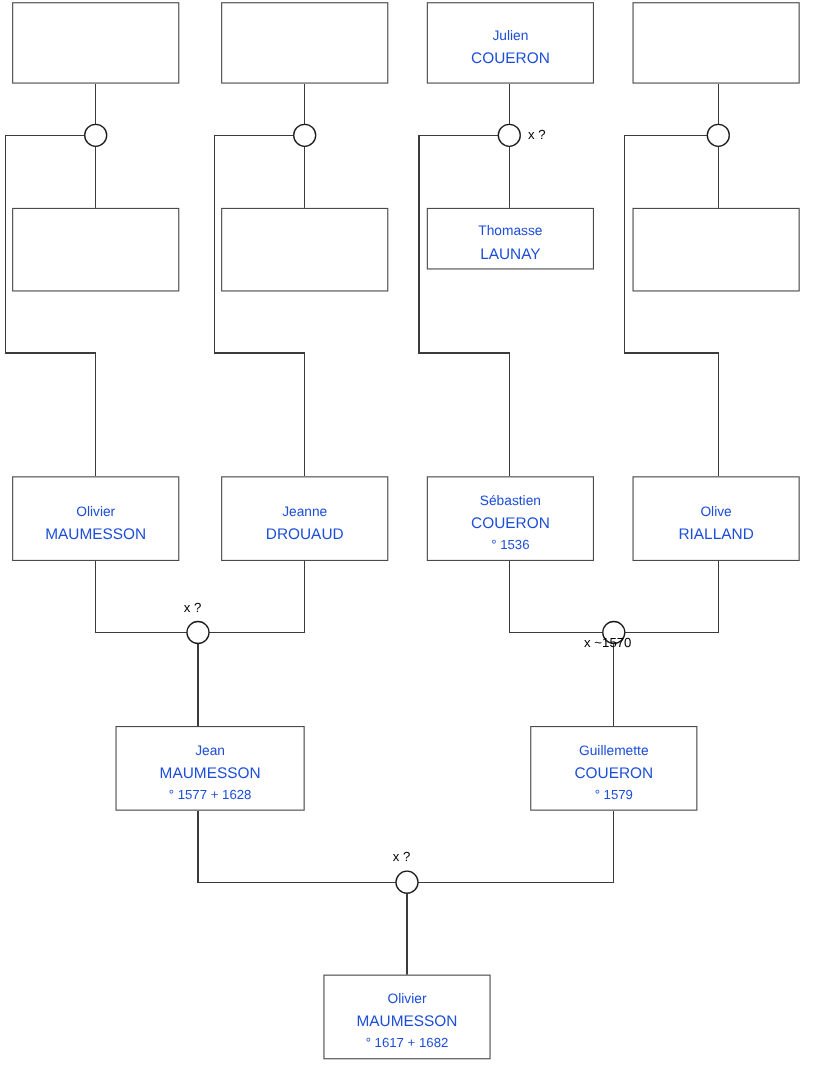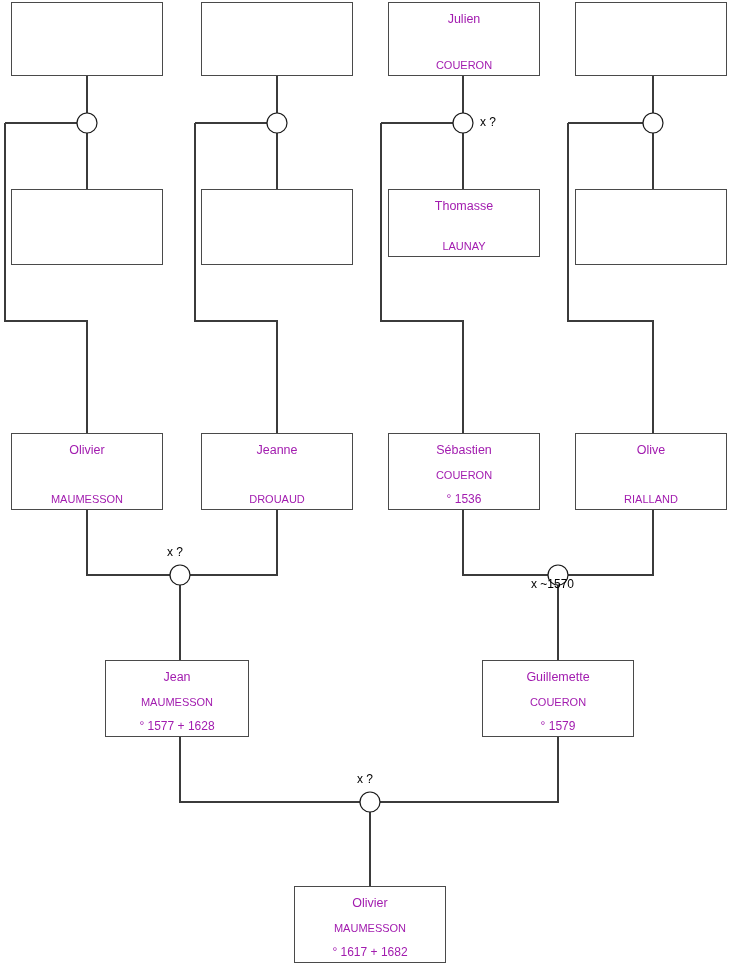--- a/index.html
+++ b/index.html
@@ -38,29 +38,29 @@
     shape-rendering: auto;
   }
   .person {
     position: absolute;
     box-sizing: border-box;
     border: 1px solid #4a4a4a;
     background: #ffffff;
     display: flex;
     flex-direction: column;
     align-items: center;
-    justify-content: space-between;
+    justify-content: center;
     padding-top: 6px;
     font-size: 12.5px;
     line-height: 20px;
-    color: #a21caf;
+    color: #1d4ed8;
     white-space: nowrap;
   }
   .person .given { font-size: 12.5px; }
-  .person .surname { font-size: 11px; }
+  .person .surname { font-size: 14px; }
   .person .dates { font-size: 12px; }
   .person .blank { visibility: hidden; }
   .union-label {
     position: absolute;
     font-size: 12px;
     color: #000000;
     white-space: nowrap;
   }
 </style>
 </head>
@@ -134,21 +134,21 @@
   <div class="person" style="left:11px; top:189px; width:152px; height:76px;">
     <span class="given blank"></span>
     <span class="surname blank"></span>
   </div>
 
   <div class="person" style="left:201px; top:189px; width:152px; height:76px;">
     <span class="given blank"></span>
     <span class="surname blank"></span>
   </div>
 
-  <div class="person" style="left:388px; top:189px; width:152px; height:68px;">
+  <div class="person" style="left:388px; top:189px; width:152px; height:56px;">
     <span class="given">Thomasse</span>
     <span class="surname">LAUNAY</span>
   </div>
 
   <div class="person" style="left:575px; top:189px; width:152px; height:76px;">
     <span class="given blank"></span>
     <span class="surname blank"></span>
   </div>
 
   <div class="person" style="left:11px; top:433px; width:152px; height:77px;">
@@ -165,21 +165,21 @@
     <span class="given">Sébastien</span>
     <span class="surname">COUERON</span>
     <span class="dates">° 1536</span>
   </div>
 
   <div class="person" style="left:575px; top:433px; width:152px; height:77px;">
     <span class="given">Olive</span>
     <span class="surname">RIALLAND</span>
   </div>
 
-  <div class="person" style="left:105px; top:660px; width:144px; height:77px;">
+  <div class="person" style="left:105px; top:660px; width:172px; height:77px;">
     <span class="given">Jean</span>
     <span class="surname">MAUMESSON</span>
     <span class="dates">° 1577 + 1628</span>
   </div>
 
   <div class="person" style="left:482px; top:660px; width:152px; height:77px;">
     <span class="given">Guillemette</span>
     <span class="surname">COUERON</span>
     <span class="dates">° 1579</span>
   </div>

